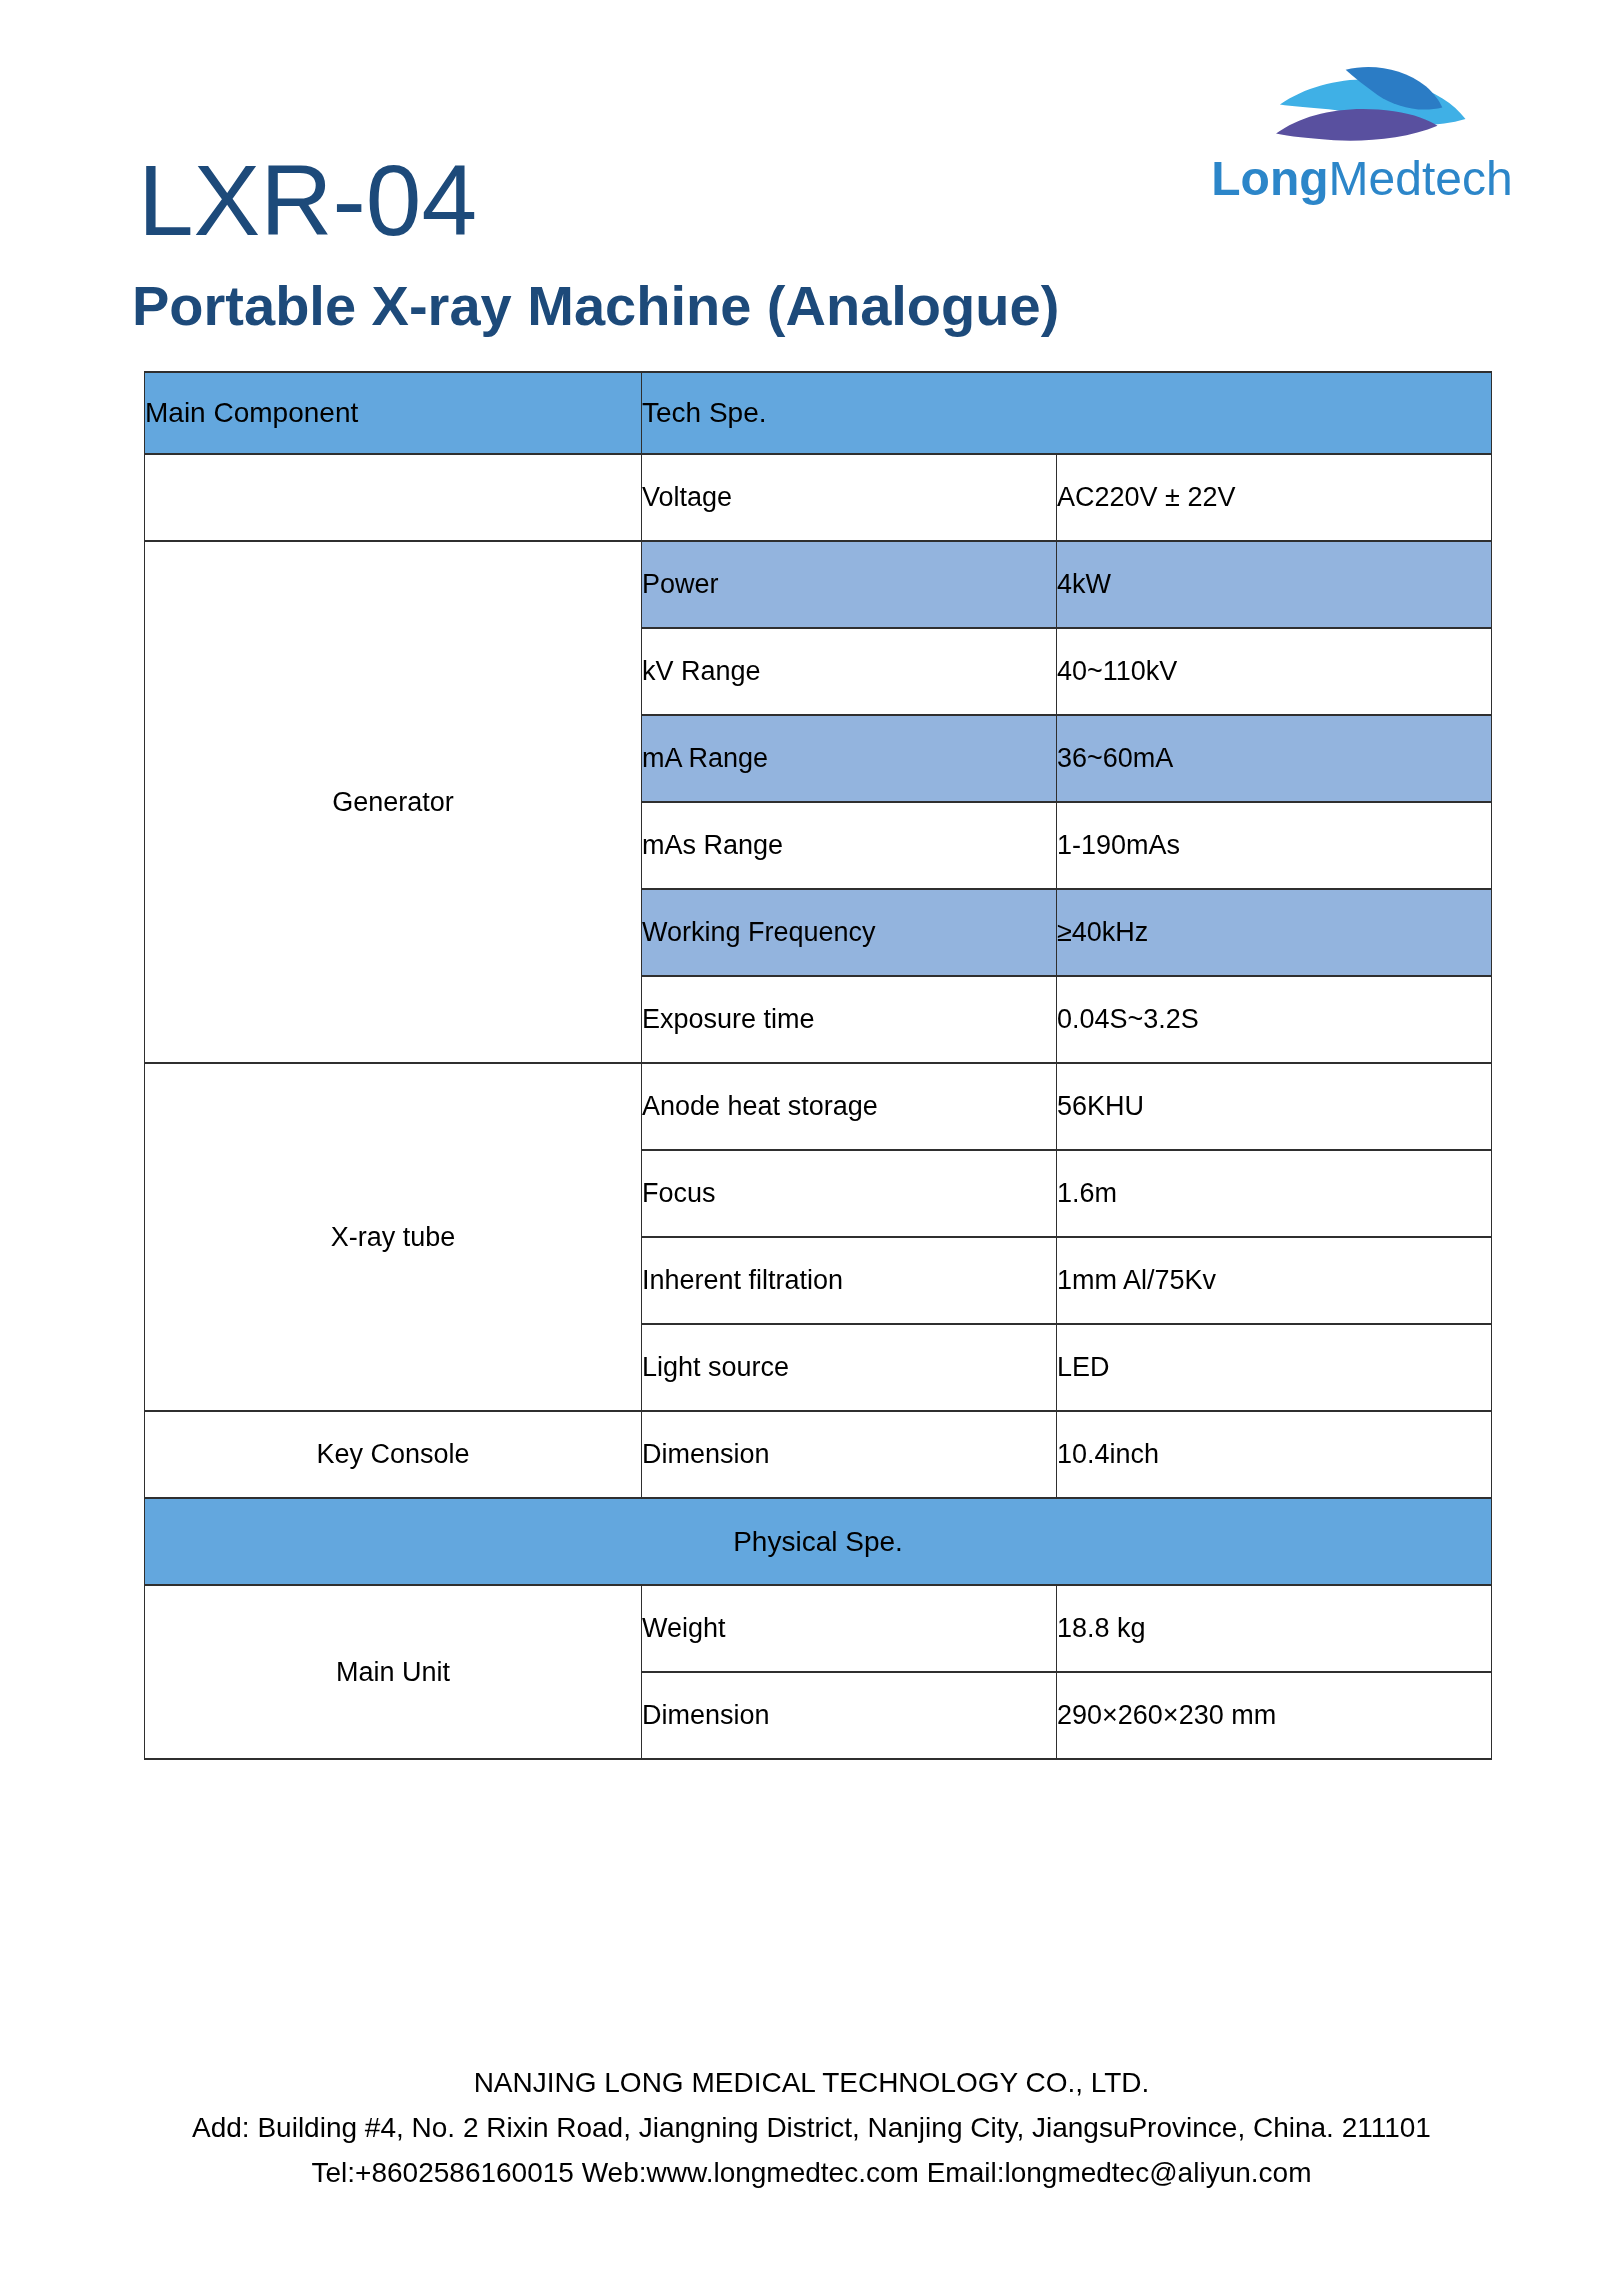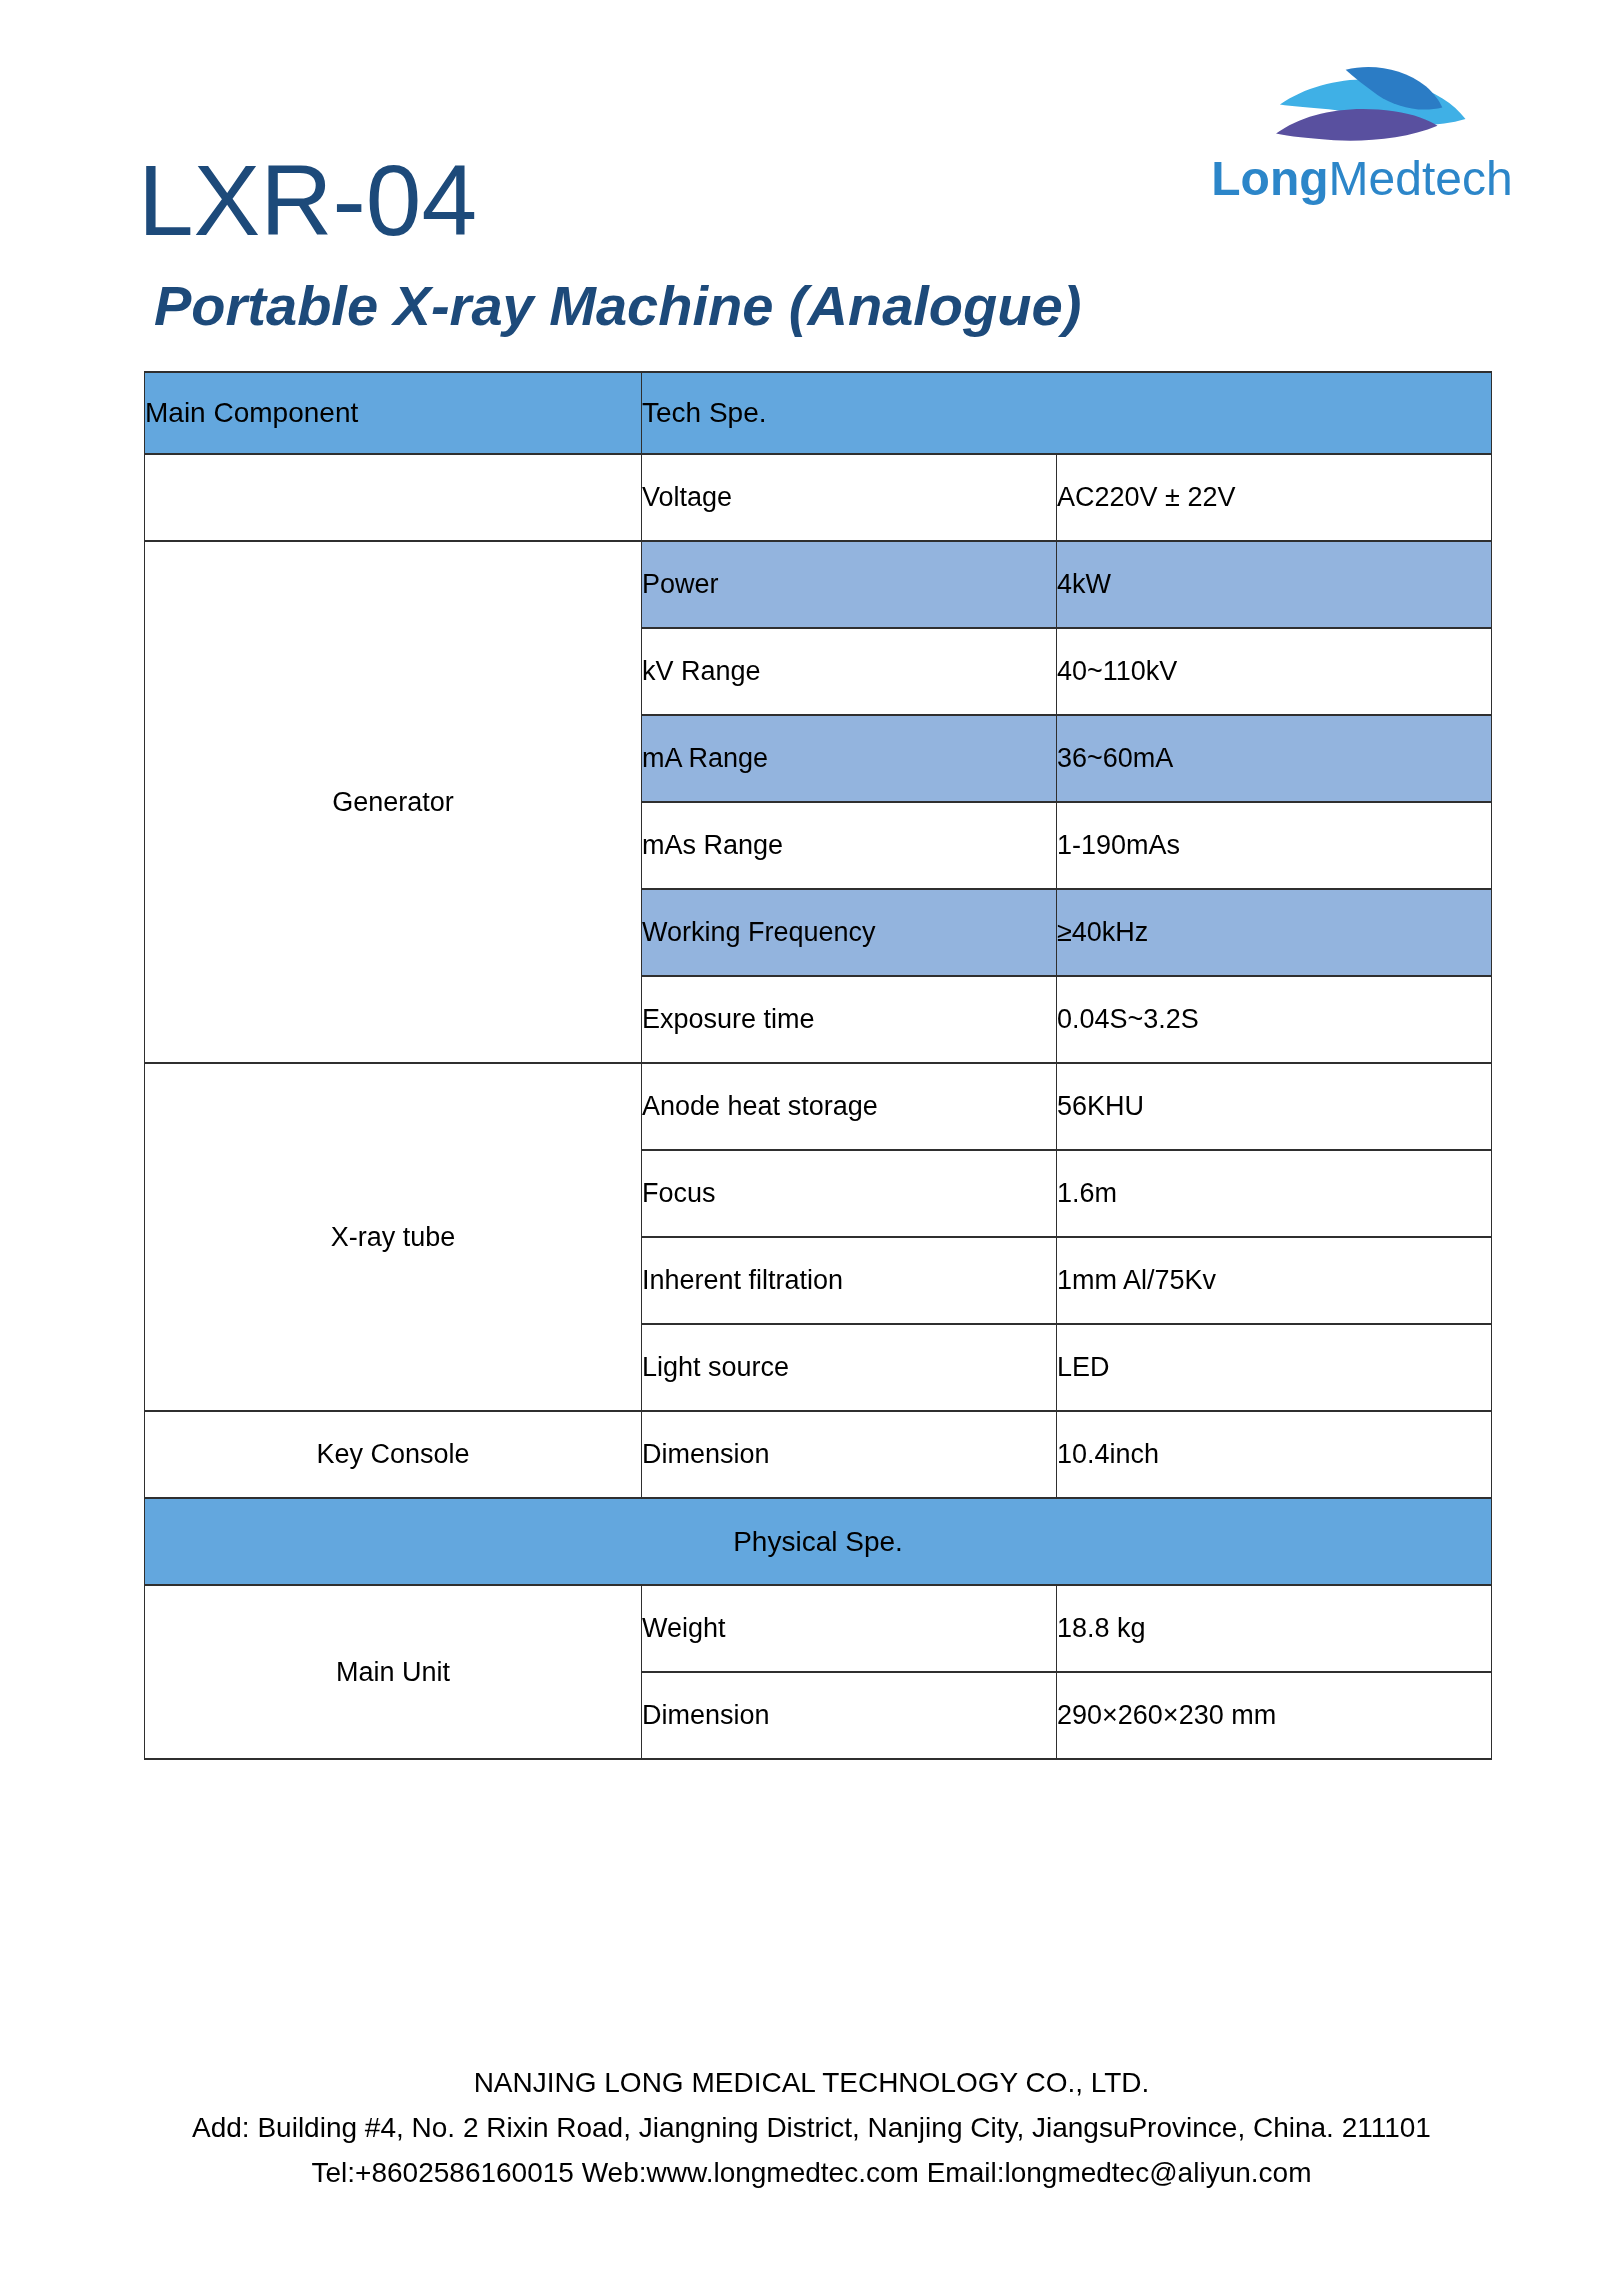--- a/index.html
+++ b/index.html
@@ -6,24 +6,23 @@
   body { width:1623px; height:2296px; font-family:"Liberation Sans", sans-serif; color:var(--text-color,#000); }
   .page { position:relative; width:1623px; height:2232px; background:#fff; overflow:hidden;padding-left:14px; }
 
   
   .model-title{
     position:absolute; left:138px; top:145px;
     font-size:100px; line-height:1.1; font-weight:400;
     color:var(--title-color,#1d4a7a);
   }
   .subtitle{
-    position:absolute; left:154px; top:273px;
+    position:absolute; left:132px; top:273px;
     font-size:56px; font-weight:700;
     color:var(--title-color,#1d4a7a);
-    font-style:italic;
   }
   .logo{
     position:absolute; left:1202px; top:64px; width:320px;
     display:flex; flex-direction:column; align-items:center;
   }
   .logo svg{ display:block; width:215px; height:87px; margin-left:33px; }
   .brand{ margin-top:2px; font-size:48px; line-height:1.1; color:var(--logo-text-color,#2c86c9); white-space:nowrap; }
   .brand .b{ font-weight:700; }
 
   

